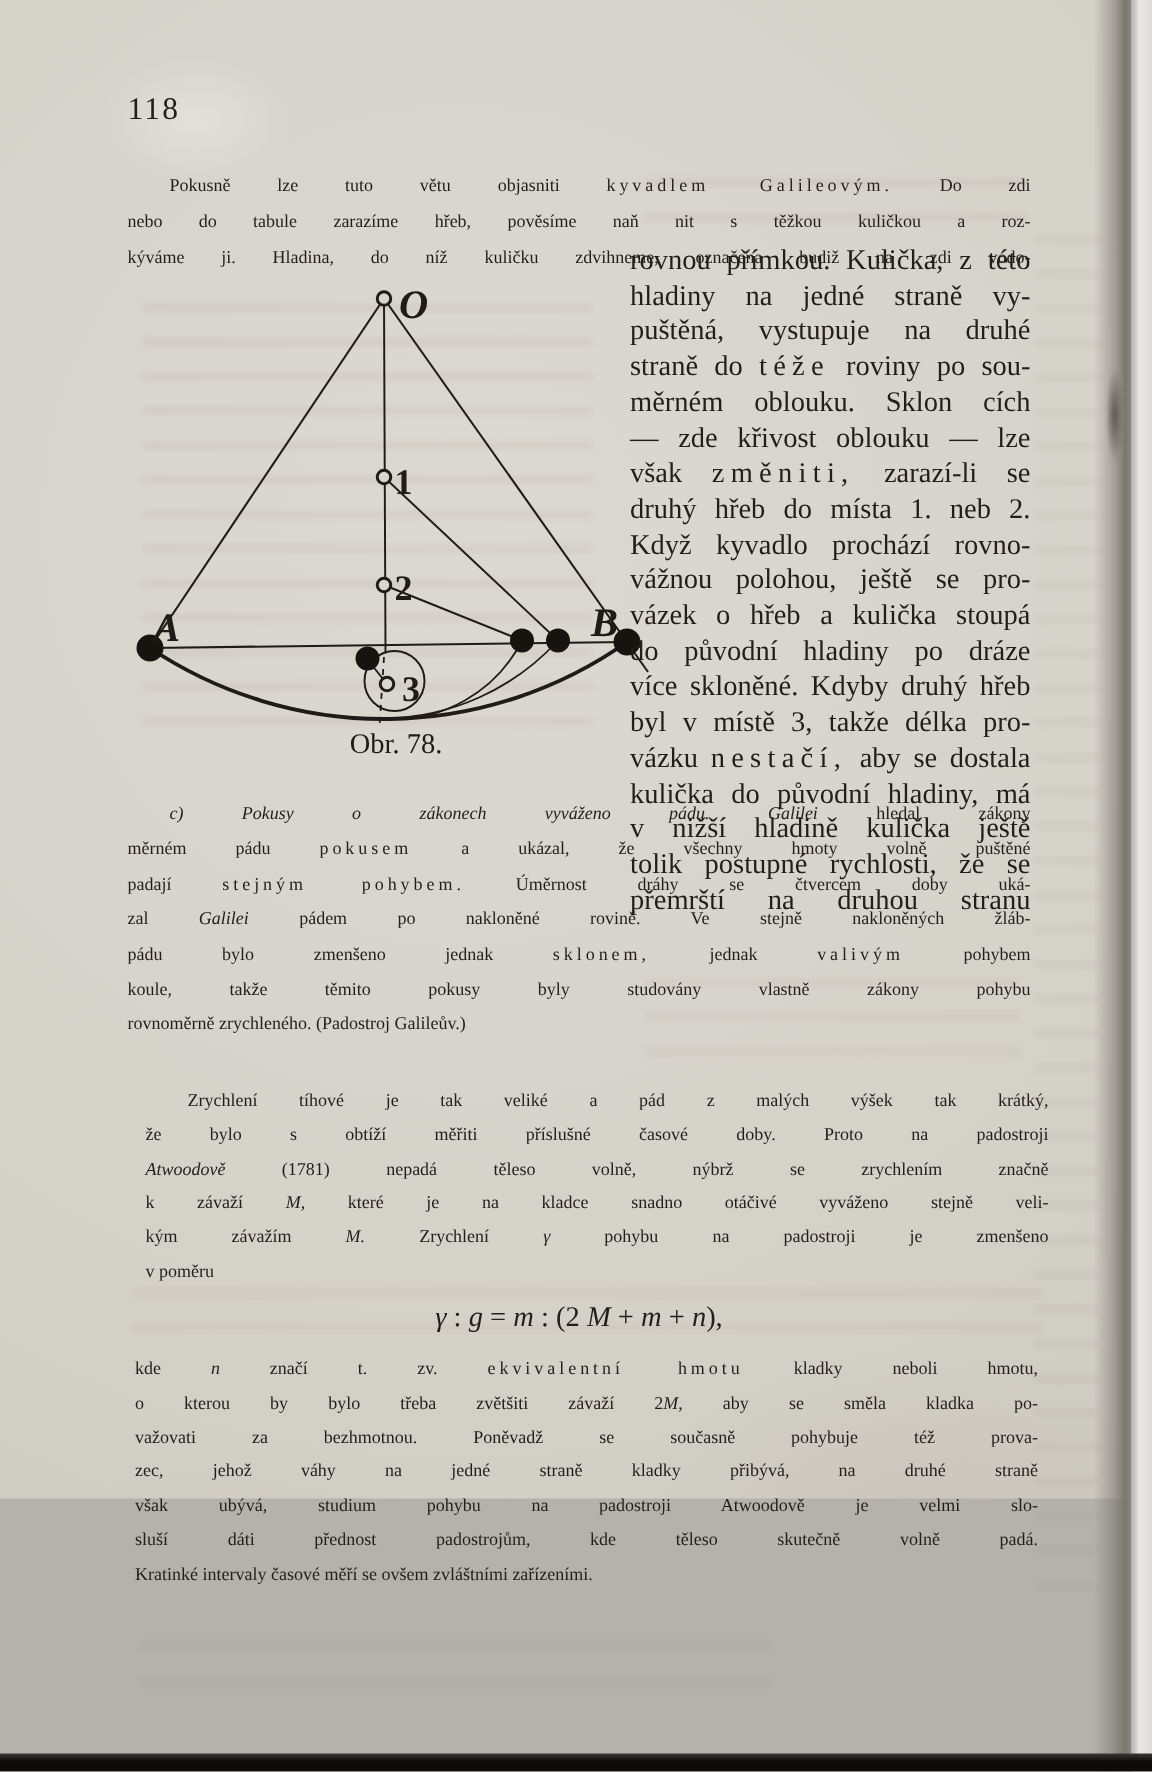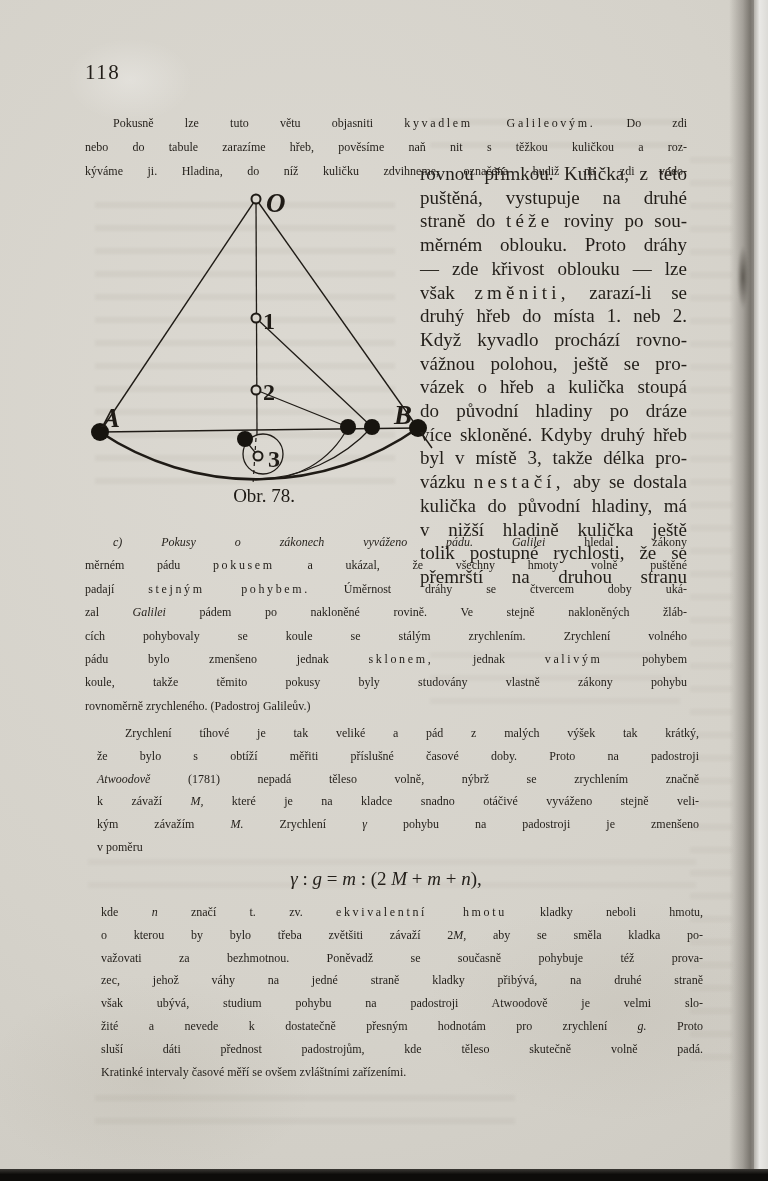--- a/index.html
+++ b/index.html
@@ -1,18 +1,18 @@
 <!DOCTYPE html>
 <html><head>
 <meta charset="utf-8">
 <style>
   html,body{margin:0;padding:0;}
   body{width:768px;height:1181px;overflow:hidden;background:#b5b2ac;}
   .page{
-    position:relative;width:768px;height:1181px;
+    position:relative;width:768px;height:999px;
     font-family:"Liberation Serif","DejaVu Serif",serif;
     color:#221e19;
     background:
       radial-gradient(90px 60px at 130px 80px, rgba(255,255,255,.28), rgba(255,255,255,0) 70%),
       radial-gradient(260px 150px at 620px 1010px, rgba(125,115,95,.08), rgba(125,115,95,0) 75%),
       radial-gradient(220px 140px at 150px 1080px, rgba(125,115,95,.09), rgba(125,115,95,0) 75%),
       radial-gradient(130% 100% at 40% 35%, #dcd9d2 0%, #d5d2ca 50%, #c9c6be 100%);
   }
   .pagenum{position:absolute;left:85px;top:60px;font-size:21px;letter-spacing:1.5px;z-index:3;}
   .para{position:absolute;z-index:3;font-size:12px;}
@@ -20,21 +20,21 @@
   .line.last{text-align-last:left;}
   .line.center{text-align:left;text-align-last:center;}
   .line.ind{text-indent:28px;}
   .it{font-style:italic;}
   .sp{letter-spacing:0.22em;}
   #para1{left:85px;top:111px;width:602px;line-height:24px;}
   #column{left:420px;top:162px;width:267px;line-height:23.7px;font-size:19px;}
   #paraC{left:85px;top:531px;width:602px;line-height:23.4px;}
   #para3{left:85px;top:722px;width:602px;line-height:22.8px;margin-left:12px;}
   #formula{left:85px;top:866px;width:602px;line-height:26px;font-size:19px;}
-  #para4{left:101px;top:901px;width:602px;line-height:22.8px;}
+  #para4{left:90px;top:901px;width:602px;line-height:22.8px;}
   .figure{position:absolute;left:86px;top:188px;z-index:2;}
   .figure text{font-family:"Liberation Serif","DejaVu Serif",serif;fill:#1f1b16;}
   .lbl-big{font-size:27px;font-weight:bold;font-style:italic;}
   .lbl-num{font-size:24px;font-weight:bold;}
   .lbl-cap{font-size:19px;}
   .ghost{position:absolute;z-index:1;pointer-events:none;filter:blur(1.6px);opacity:.55;
     background:repeating-linear-gradient(180deg, rgba(0,0,0,0) 0 7px, rgba(108,98,82,.12) 7px 13px, rgba(0,0,0,0) 13px 23px);}
   .edge-band{position:absolute;left:729px;top:0;width:25px;height:1181px;z-index:4;
     background:linear-gradient(90deg, rgba(105,100,94,0) 0%, rgba(105,100,94,.45) 55%, #7a766f 85%, #8d8983 100%);}
   .next-page{position:absolute;left:754px;top:0;width:14px;height:1181px;z-index:4;
@@ -59,23 +59,24 @@
   <div class="pagenum">118</div>
 
   <div id="para1" class="para">
       <div class="line ind"><span class="rm">Pokusně lze tuto větu objasniti </span><span class="sp">kyvadlem Galileovým.</span><span class="rm"> Do zdi</span></div>
       <div class="line"><span class="rm">nebo do tabule zarazíme hřeb, pověsíme naň nit s těžkou kuličkou a roz-</span></div>
       <div class="line"><span class="rm">kýváme ji. Hladina, do níž kuličku zdvihneme, označena budiž na zdi vodo-</span></div>
     </div>
 
   <div id="column" class="para">
       <div class="line"><span class="rm">rovnou přímkou. Kulička, z této</span></div>
+      <div class="line"><span class="rm">hladiny na jedné straně vy-</span></div>
       <div class="line"><span class="rm">puštěná, vystupuje na druhé</span></div>
       <div class="line"><span class="rm">straně do </span><span class="sp">téže</span><span class="rm"> roviny po sou-</span></div>
-      <div class="line"><span class="rm">měrném oblouku. Proto dráhy</span></div>
+      <div class="line"><span class="rm">měrném oblouku. Sklon cích</span></div>
       <div class="line"><span class="rm">— zde křivost oblouku — lze</span></div>
       <div class="line"><span class="rm">však </span><span class="sp">změniti,</span><span class="rm"> zarazí-li se</span></div>
       <div class="line"><span class="rm">druhý hřeb do místa 1. neb 2.</span></div>
       <div class="line"><span class="rm">Když kyvadlo prochází rovno-</span></div>
       <div class="line"><span class="rm">vážnou polohou, ještě se pro-</span></div>
       <div class="line"><span class="rm">vázek o hřeb a kulička stoupá</span></div>
       <div class="line"><span class="rm">do původní hladiny po dráze</span></div>
       <div class="line"><span class="rm">více skloněné. Kdyby druhý hřeb</span></div>
       <div class="line"><span class="rm">byl v místě 3, takže délka pro-</span></div>
       <div class="line"><span class="rm">vázku </span><span class="sp">nestačí,</span><span class="rm"> aby se dostala</span></div>
@@ -124,21 +125,20 @@
     <text x="177" y="212" class="lbl-num">2</text>
     <text x="182" y="279" class="lbl-num">3</text>
     <text x="178" y="314" class="lbl-cap" text-anchor="middle">Obr. 78.</text>
   </svg>
 
   <div id="paraC" class="para">
       <div class="line ind"><span class="it">c) Pokusy o zákonech vyváženo pádu.</span><span class="rm"> </span><span class="it">Galilei</span><span class="rm"> hledal zákony</span></div>
       <div class="line"><span class="rm">měrném pádu </span><span class="sp">pokusem</span><span class="rm"> a ukázal, že všechny hmoty volně puštěné</span></div>
       <div class="line"><span class="rm">padají </span><span class="sp">stejným pohybem.</span><span class="rm"> Úměrnost dráhy se čtvercem doby uká-</span></div>
       <div class="line"><span class="rm">zal </span><span class="it">Galilei</span><span class="rm"> pádem po nakloněné rovině. Ve stejně nakloněných žláb-</span></div>
-      <div class="line"><span class="rm">cích pohybovaly se koule se stálým zrychlením. Zrychlení volného</span></div>
       <div class="line"><span class="rm">pádu bylo zmenšeno jednak </span><span class="sp">sklonem,</span><span class="rm"> jednak </span><span class="sp">valivým</span><span class="rm"> pohybem</span></div>
       <div class="line"><span class="rm">koule, takže těmito pokusy byly studovány vlastně zákony pohybu</span></div>
       <div class="line last"><span class="rm">rovnoměrně zrychleného. (Padostroj Galileův.)</span></div>
     </div>
   <div id="para3" class="para">
       <div class="line ind"><span class="rm">Zrychlení tíhové je tak veliké a pád z malých výšek tak krátký,</span></div>
       <div class="line"><span class="rm">že bylo s obtíží měřiti příslušné časové doby. Proto na padostroji</span></div>
       <div class="line"><span class="it">Atwoodově</span><span class="rm"> (1781) nepadá těleso volně, nýbrž se zrychlením značně</span></div>
       <div class="line"><span class="rm">k závaží </span><span class="it">M,</span><span class="rm"> které je na kladce snadno otáčivé vyváženo stejně veli-</span></div>
       <div class="line"><span class="rm">kým závažím </span><span class="it">M.</span><span class="rm"> Zrychlení </span><span class="it">γ</span><span class="rm"> pohybu na padostroji je zmenšeno</span></div>
@@ -146,21 +146,20 @@
     </div>
   <div id="formula" class="para">
       <div class="line center"><span class="it">γ</span><span class="rm"> : </span><span class="it">g</span><span class="rm"> = </span><span class="it">m</span><span class="rm"> : (2 </span><span class="it">M</span><span class="rm"> + </span><span class="it">m</span><span class="rm"> + </span><span class="it">n</span><span class="rm">),</span></div>
     </div>
   <div id="para4" class="para">
       <div class="line"><span class="rm">kde </span><span class="it">n</span><span class="rm"> značí t. zv. </span><span class="sp">ekvivalentní hmotu</span><span class="rm"> kladky neboli hmotu,</span></div>
       <div class="line"><span class="rm">o kterou by bylo třeba zvětšiti závaží 2</span><span class="it">M</span><span class="rm">, aby se směla kladka po-</span></div>
       <div class="line"><span class="rm">važovati za bezhmotnou. Poněvadž se současně pohybuje též prova-</span></div>
       <div class="line"><span class="rm">zec, jehož váhy na jedné straně kladky přibývá, na druhé straně</span></div>
       <div class="line"><span class="rm">však ubývá, studium pohybu na padostroji Atwoodově je velmi slo-</span></div>
-      <div class="line"><span class="rm">žité a nevede k dostatečně přesným hodnotám pro zrychlení </span><span class="it">g.</span><span class="rm"> Proto</span></div>
       <div class="line"><span class="rm">sluší dáti přednost padostrojům, kde těleso skutečně volně padá.</span></div>
       <div class="line last"><span class="rm">Kratinké intervaly časové měří se ovšem zvláštními zařízeními.</span></div>
     </div>
 
   <div class="edge-band"></div>
   <div class="next-page"></div>
   <div class="smudge"></div>
   <div class="bottom-strip"></div>
 
 </div>

